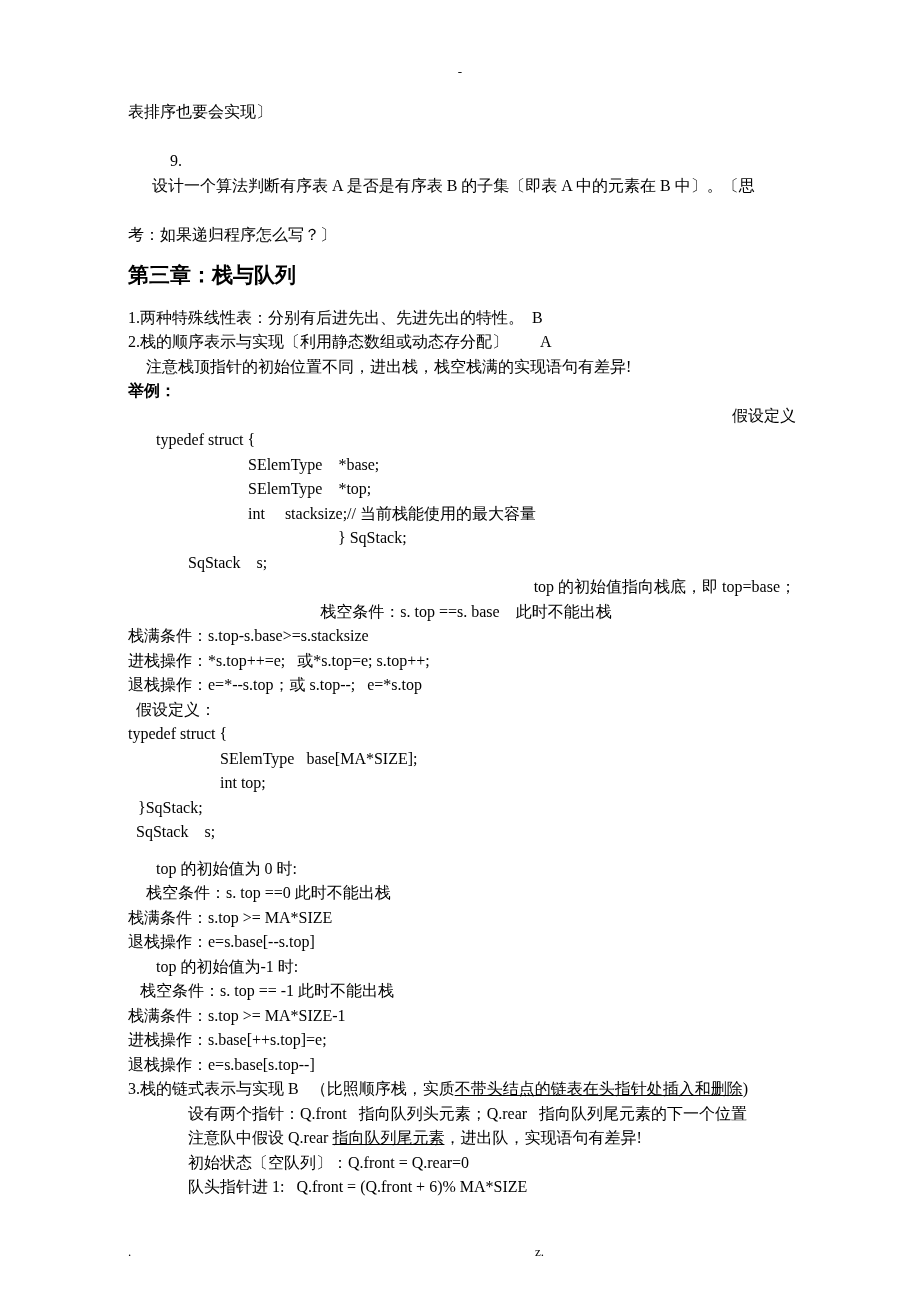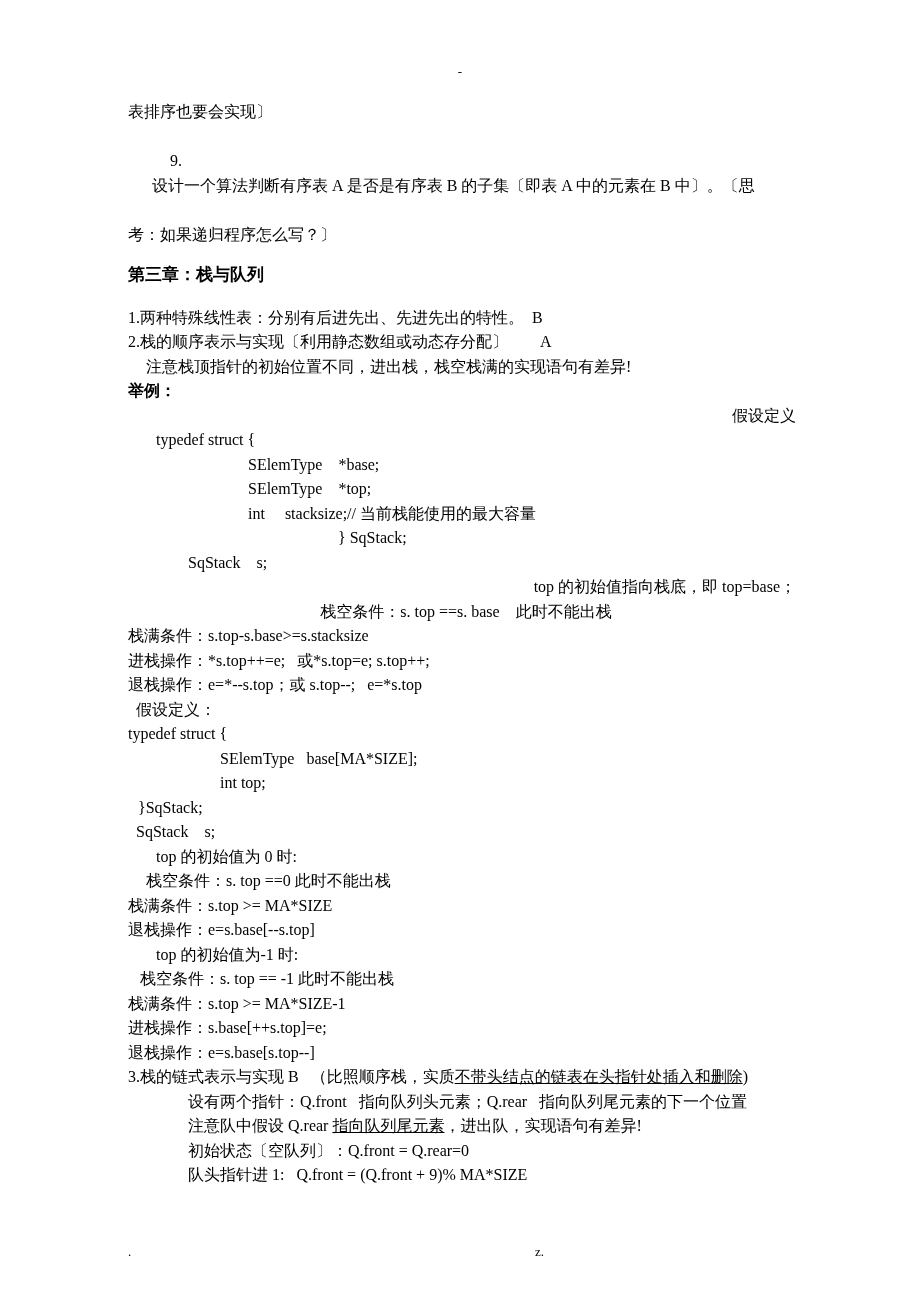--- a/index.html
+++ b/index.html
@@ -56,21 +56,21 @@
     white-space: pre-wrap;
     color: #000000;
   }
   .blue {
     color: #000000;
   }
   .bold {
     font-weight: bold;
   }
   .heading {
-    font-size: 17px;
+    font-size: 21px;
     font-weight: bold;
     line-height: 24.5px;
     margin-top: 16px;
     margin-bottom: 10px;
   }
   .gap-sm { height: 8px; }
   .underline { text-decoration: underline; }
   .indent1 { padding-left: 24px; }
   .indent2 { padding-left: 44px; text-align: right; }
   .indent3 { padding-left: 60px; }
@@ -115,35 +115,35 @@
     <div class="line" style="padding-left:8px;text-align:center;">栈空条件：s. top ==s. base    此时不能出栈</div>
     <div class="line">栈满条件：s.top-s.base&gt;=s.stacksize</div>
     <div class="line">进栈操作：*s.top++=e;   或*s.top=e; s.top++;</div>
     <div class="line">退栈操作：e=*--s.top；或 s.top--;   e=*s.top</div>
     <div class="line" style="padding-left:8px;">假设定义：</div>
     <div class="line">typedef struct {</div>
     <div class="line indent4">SElemType   base[MA*SIZE];</div>
     <div class="line indent4">int top;</div>
     <div class="line" style="padding-left:10px;">}SqStack;</div>
     <div class="line" style="padding-left:8px;">SqStack    s;</div>
-    <div class="line" style="padding-left:28px;">top 的初始值为 0 时:</div>
+    <div class="line" style="padding-left:28px;margin-top:12px;">top 的初始值为 0 时:</div>
     <div class="line" style="padding-left:18px;">栈空条件：s. top ==0 此时不能出栈</div>
     <div class="line">栈满条件：s.top &gt;= MA*SIZE</div>
     <div class="line">退栈操作：e=s.base[--s.top]</div>
     <div class="line" style="padding-left:28px;">top 的初始值为-1 时:</div>
     <div class="line" style="padding-left:12px;">栈空条件：s. top == -1 此时不能出栈</div>
     <div class="line">栈满条件：s.top &gt;= MA*SIZE-1</div>
     <div class="line">进栈操作：s.base[++s.top]=e;</div>
     <div class="line">退栈操作：e=s.base[s.top--]</div>
 
     <div class="line"><span>3.栈的链式表示与实现 B   （比照顺序栈，实质</span><span class="underline">不带头结点的链表在头指针处插入和删除</span><span>)</span></div>
 
     <div class="line indent3">设有两个指针：Q.front   指向队列头元素；Q.rear   指向队列尾元素的下一个位置</div>
     <div class="line indent3 blue"><span>注意队中假设 Q.rear </span><span class="underline">指向队列尾元素</span><span>，进出队，实现语句有差异!</span></div>
     <div class="line indent3">初始状态〔空队列〕：Q.front = Q.rear=0</div>
-    <div class="line indent3">队头指针进 1:   Q.front = (Q.front + 9)% MA*SIZE</div>
+    <div class="line indent3">队头指针进 1:   Q.front = (Q.front + 6)% MA*SIZE</div>
 
   </div>
 
   <div class="footer-left">.</div>
   <div class="footer-right">z.</div>
 
 </div>
 
 </body></html>

